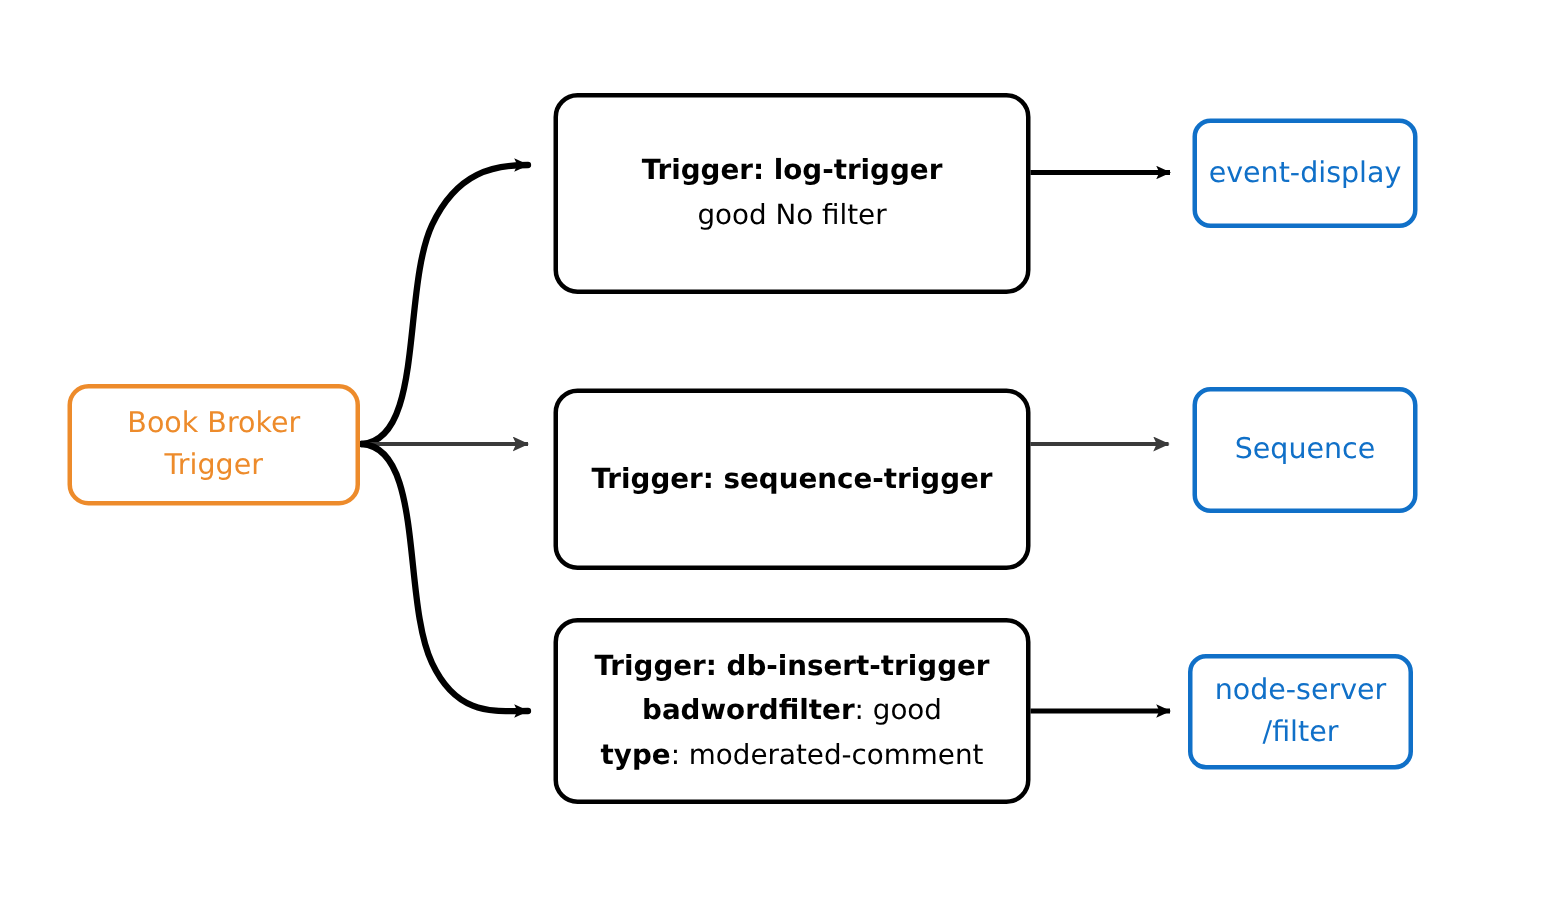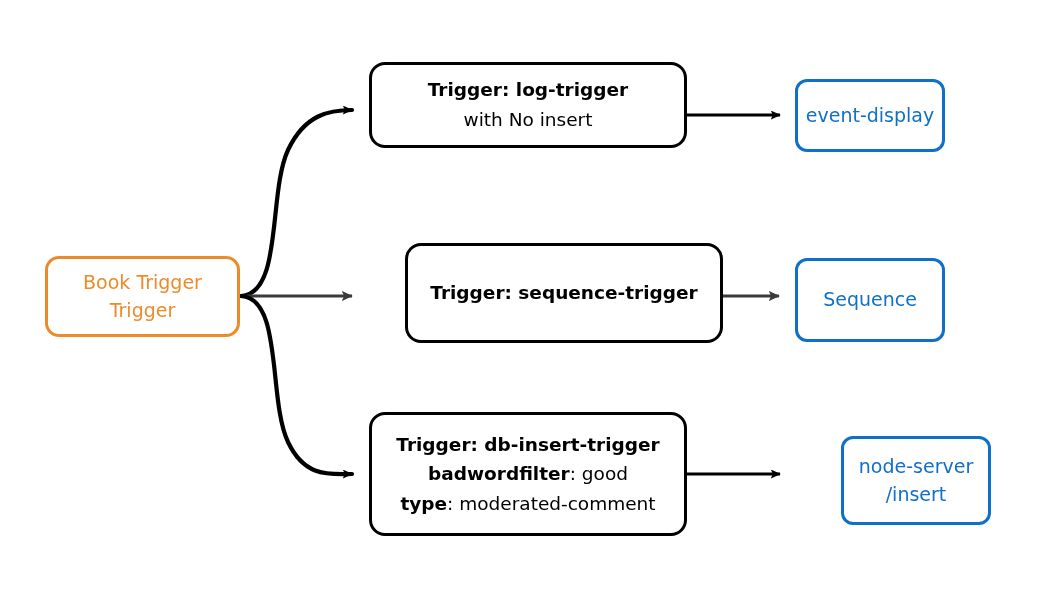--- a/index.html
+++ b/index.html
@@ -90,45 +90,45 @@
     <path d="M241,296 C283,298 268,400 288,442 C305,478 330,474 352,474" fill="none" stroke="#000000" stroke-width="4.2" stroke-linecap="round" marker-end="url(#arrow-black)"></path>
 
     <path d="M687,115 L780,115" fill="none" stroke="#000000" stroke-width="3.2" marker-end="url(#arrow-black)"></path>
 
     <path d="M687,296 L779,296" fill="none" stroke="#3A3A3A" stroke-width="2.8" marker-end="url(#arrow-gray)"></path>
 
     <path d="M687,474 L780,474" fill="none" stroke="#000000" stroke-width="3.2" marker-end="url(#arrow-black)"></path>
   </svg>
 
   <div class="node node-broker" style="left:45px; top:256px; width:195px; height:81px;">
-    <span class="line">Book Trigger</span>
+    <span class="line">Book Broker</span>
     <span class="line">Trigger</span>
   </div>
 
-  <div class="node node-trigger" style="left:369px; top:62px; width:318px; height:86px;">
+  <div class="node node-trigger" style="left:369px; top:62px; width:318px; height:134px;">
     <span class="line b">Trigger: log-trigger</span>
-    <span class="line"><span class="b"></span><span>with No insert</span></span>
+    <span class="line"><span class="b"></span><span>good No filter</span></span>
   </div>
 
-  <div class="node node-trigger" style="left:369px; top:243px; width:318px; height:100px;margin-left:36px;">
+  <div class="node node-trigger" style="left:369px; top:259px; width:318px; height:121px;">
     <span class="line b">Trigger: sequence-trigger</span>
   </div>
 
   <div class="node node-trigger" style="left:369px; top:412px; width:318px; height:124px;">
     <span class="line b">Trigger: db-insert-trigger</span>
     <span class="line"><span class="b">badwordfilter</span><span>: good</span></span>
     <span class="line"><span class="b">type</span><span>: moderated-comment</span></span>
   </div>
 
   <div class="node node-service" style="left:795px; top:79px; width:150px; height:73px;">
     <span class="line">event-display</span>
   </div>
 
   <div class="node node-service" style="left:795px; top:258px; width:150px; height:84px;">
     <span class="line">Sequence</span>
   </div>
 
-  <div class="node node-service" style="left:841px; top:436px; width:150px; height:89px;">
+  <div class="node node-service" style="left:792px; top:436px; width:150px; height:77px;">
     <span class="line">node-server</span>
-    <span class="line">/insert</span>
+    <span class="line">/filter</span>
   </div>
 
 </div>
 
 </body></html>

